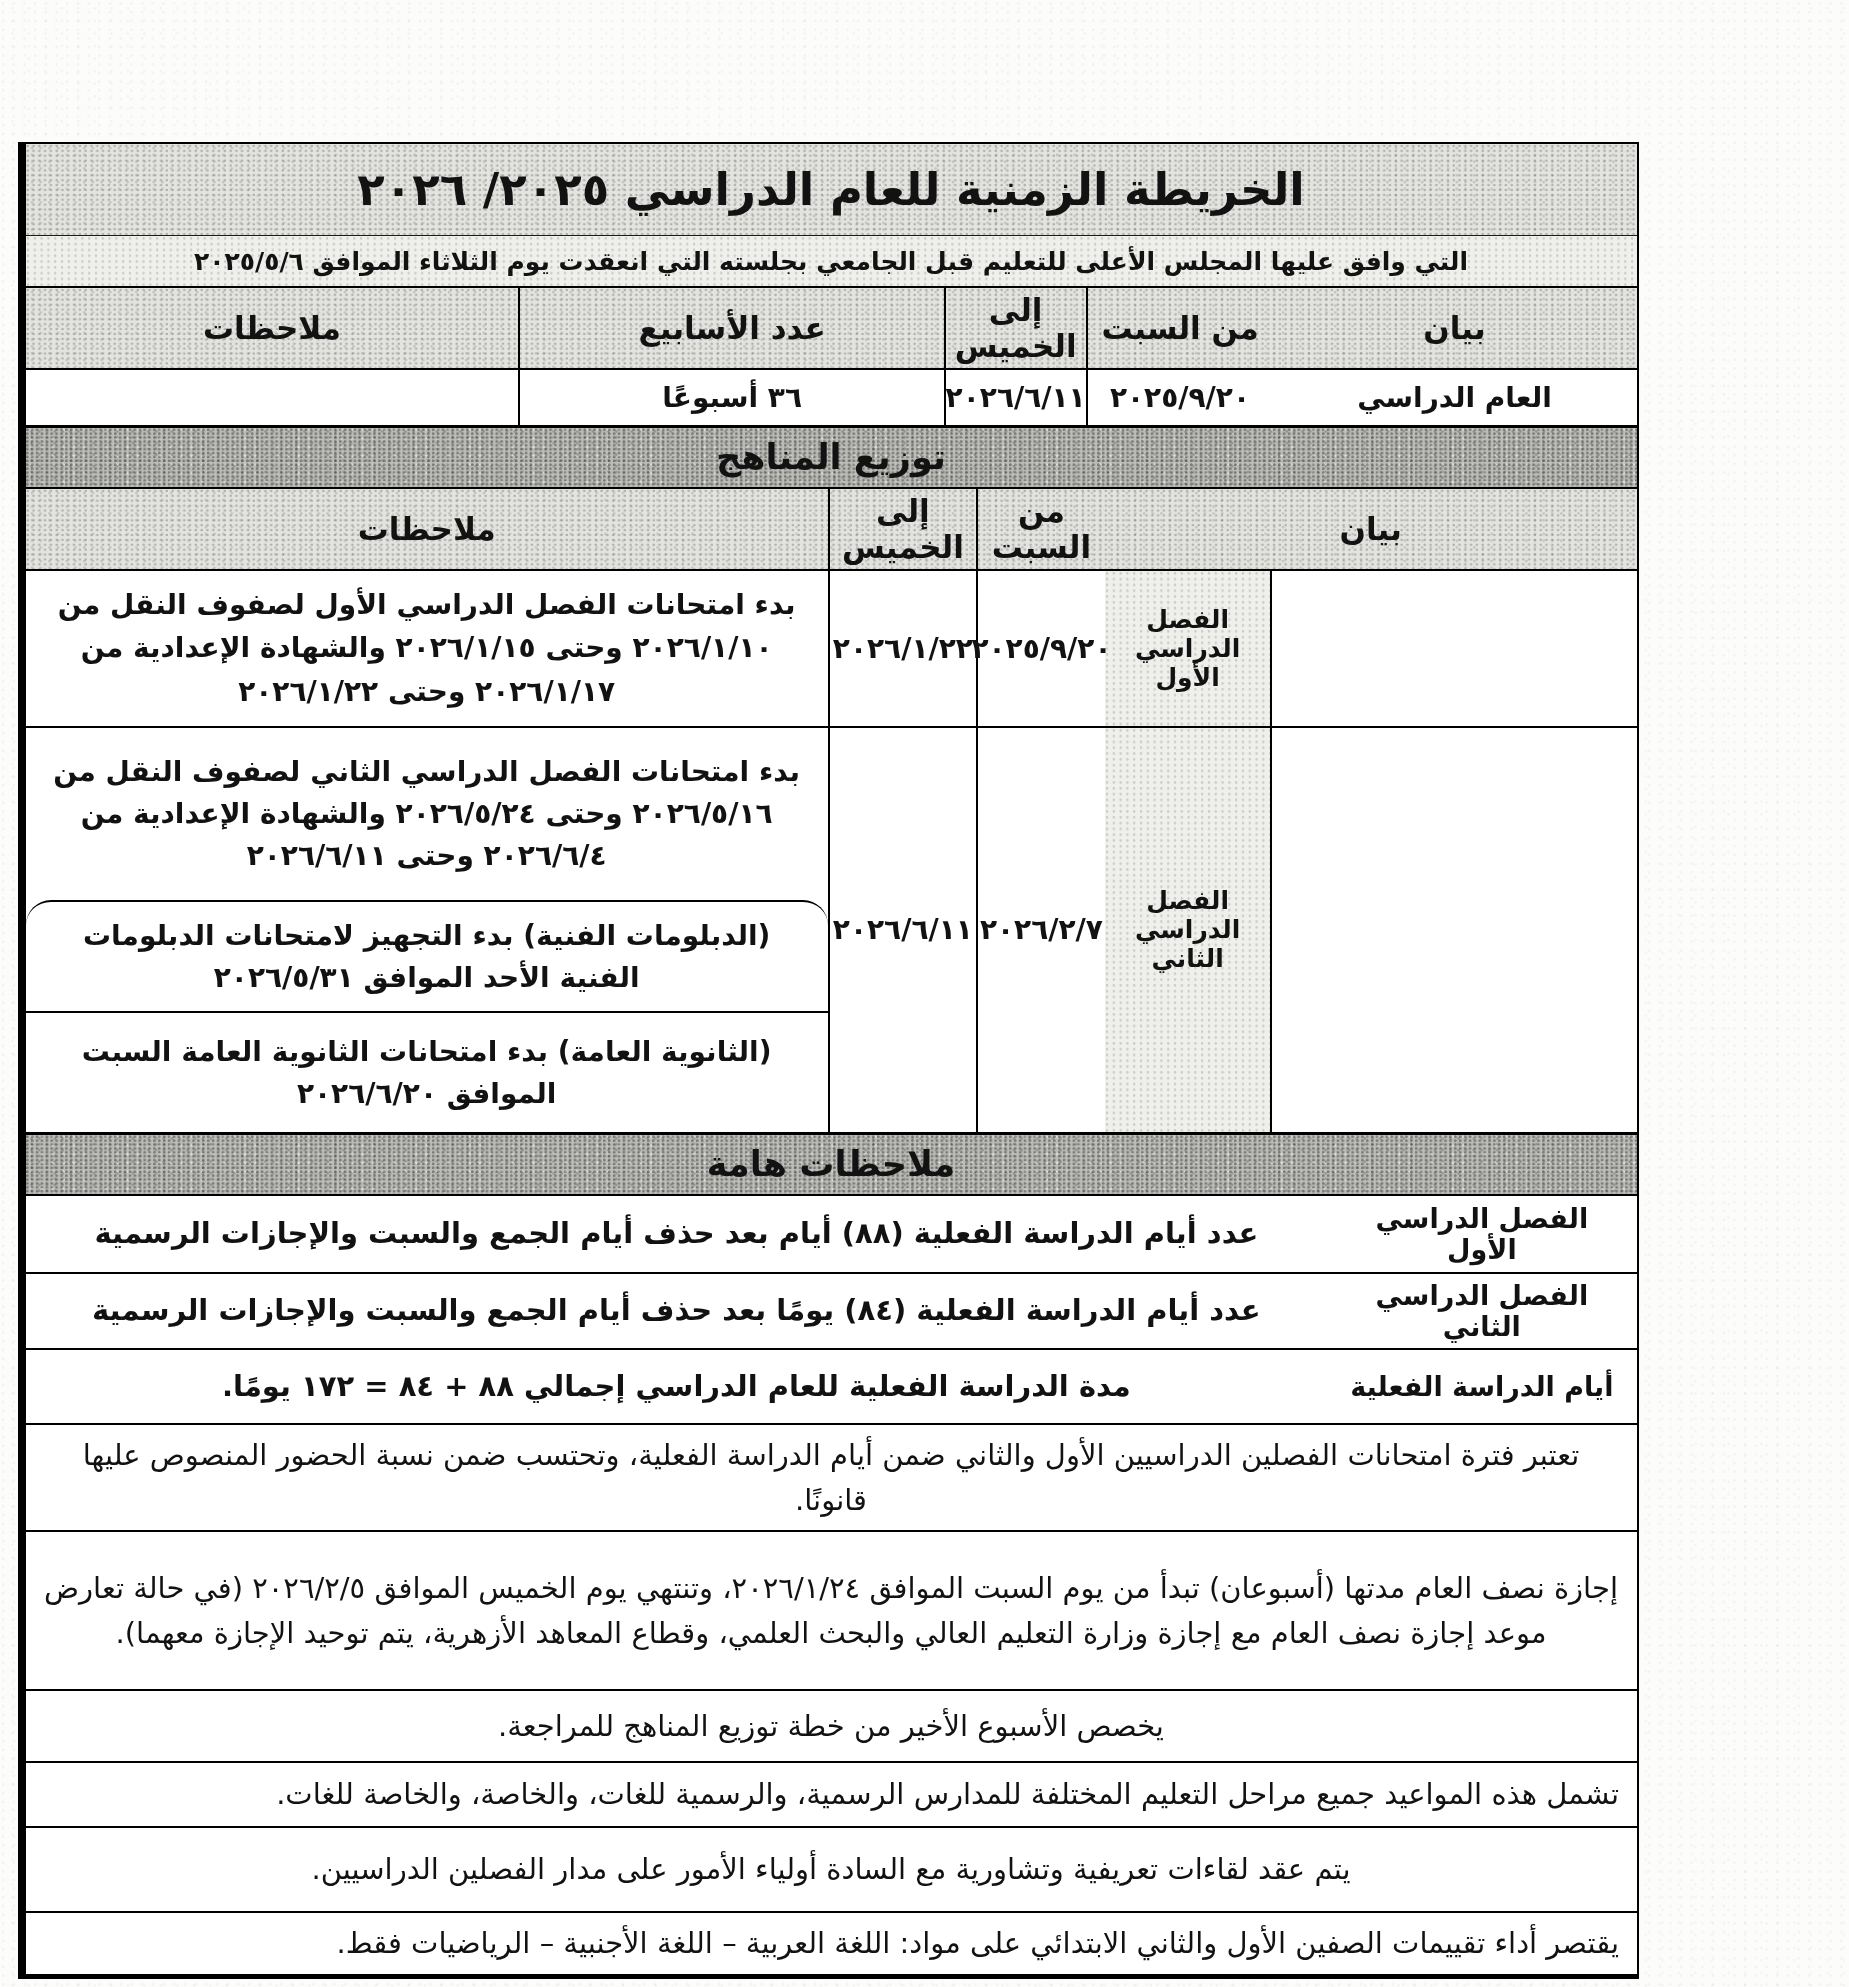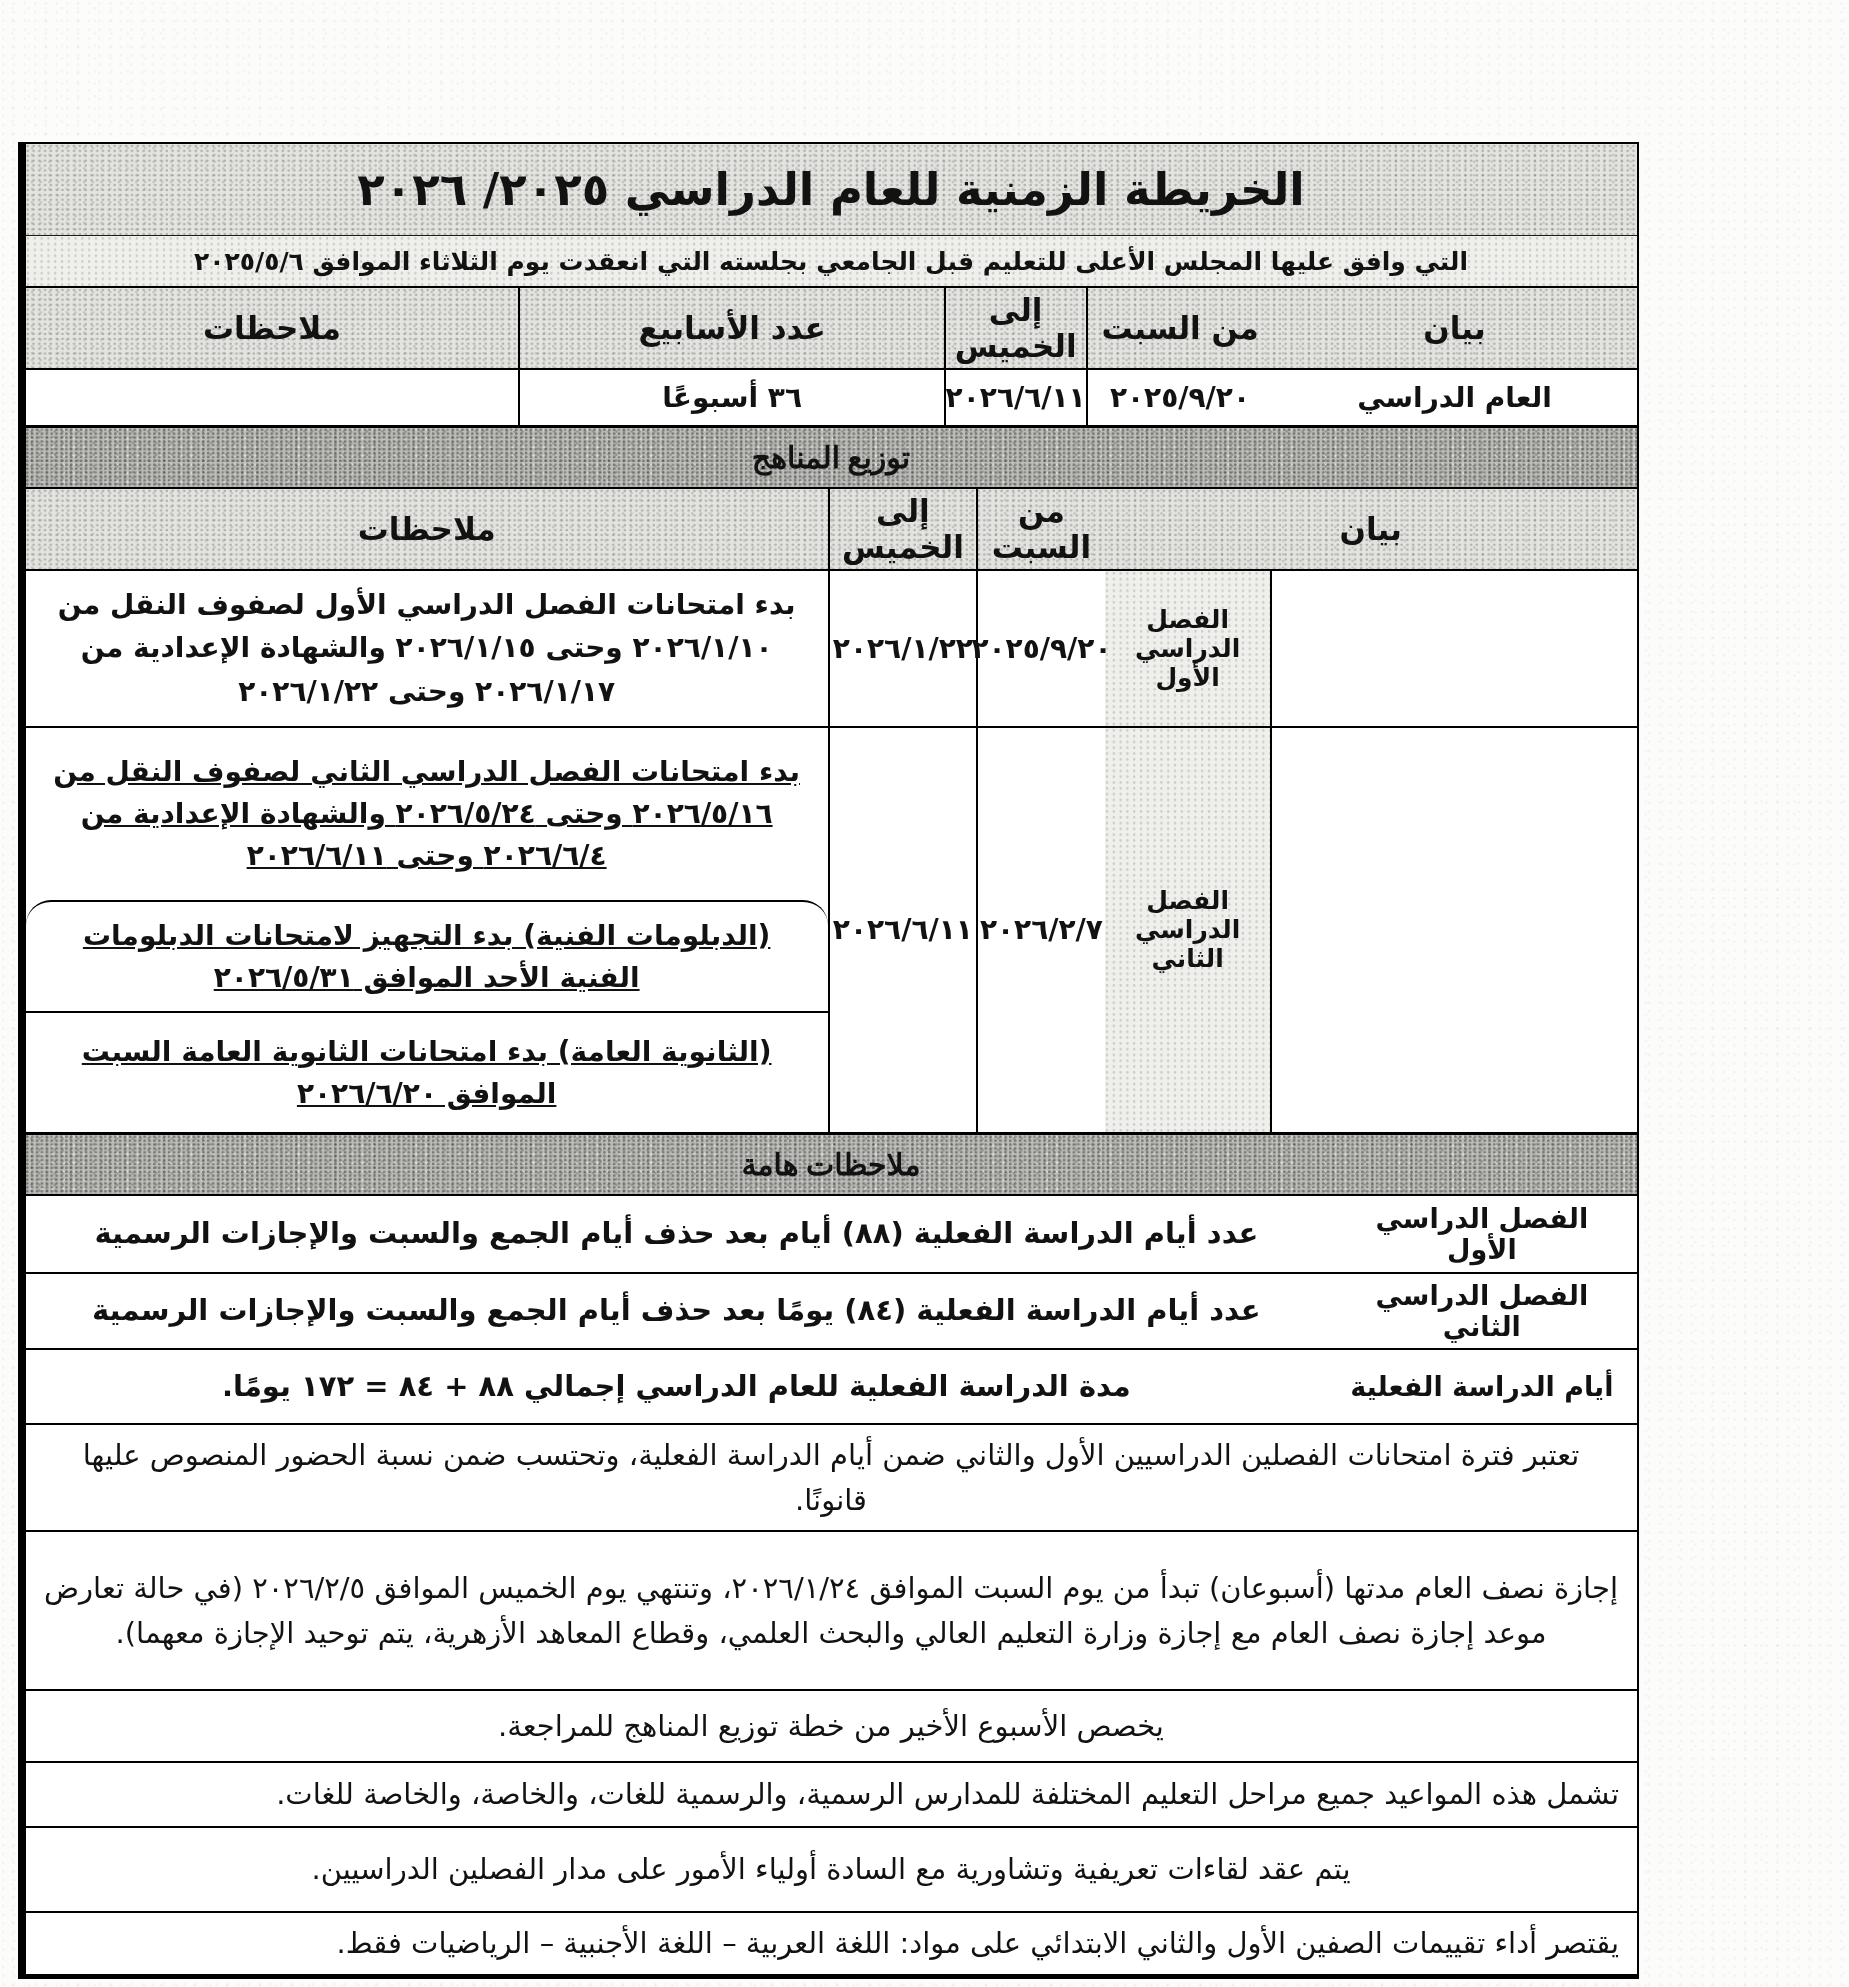--- a/index.html
+++ b/index.html
@@ -66,37 +66,37 @@
   .t1 .h{font-size:31px;font-weight:800;}
   .t1h{min-height:60px;}
   .t1r{min-height:57px;font-size:28px;font-weight:700;}
   .w-bayan1{flex:0 0 22.6%;}
   .w-from1{flex:0 0 11.6%;}
   .w-to1{flex:0 0 8.8%;}
   .w-weeks{flex:0 0 26.4%;}
   .w-notes1{flex:1 1 auto;}
   
   .band{min-height:62px;display:flex;align-items:center;justify-content:center;
-    font-size:30px;font-weight:900;border-top:1.5px solid #000;font-family:Liberation Serif, serif;}
+    font-size:35px;font-weight:900;border-top:1.5px solid #000;}
   
   .t2h{min-height:60px;font-size:31px;font-weight:800;}
   .w-bayan2{flex:0 0 33%;}
   .w-from2{flex:0 0 8%;}
   .w-to2{flex:0 0 9.2%;}
   .w-notes2{flex:1 1 auto;}
   .t2r{font-size:28px;font-weight:700;}
   .t2r .date{font-size:28px;}
   .bayan-split{display:flex;padding:0;align-items:stretch;}
   .bayan-empty{flex:0 0 68.5%;border-left:2.4px solid #000;}
   .bayan-label{flex:1 1 auto;display:flex;align-items:center;justify-content:center;
     font-size:25px;font-weight:800;padding:3.9px 5.8px;text-align:center;}
   .notes-text{line-height:1.55;}
   .nstack{flex-direction:column;padding:0;align-items:stretch;}
   .nstack .sub{display:flex;align-items:center;justify-content:center;text-align:center;
-    padding:3.9px 13.6px;line-height:1.5;text-decoration:underline;}
+    padding:3.9px 13.6px;line-height:1.5;}
   .nstack .sub + .sub{border-top:2.4px solid #000;}
   
   .t3r{font-size:29px;font-weight:700;}
   .w-label3{flex:0 0 19.2%;font-size:27px;font-weight:800;}
   .w-body3{flex:1 1 auto;line-height:1.5;}
   
   .gnote{min-height:68px;display:flex;align-items:center;font-size:29px;font-weight:400;
     line-height:1.55;padding:7.8px 17.5px;box-sizing:border-box;}
   .gn-center{justify-content:center;text-align:center;}
   .gn-right{justify-content:flex-start;text-align:right;}

